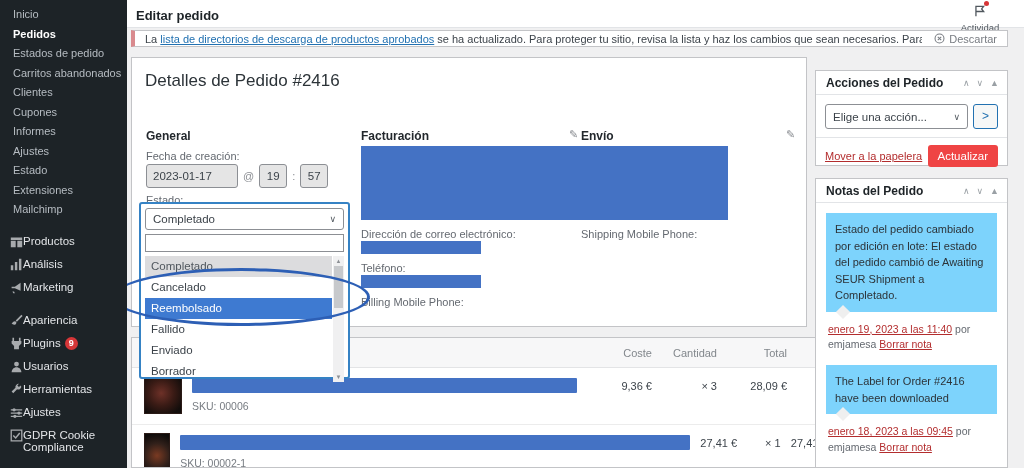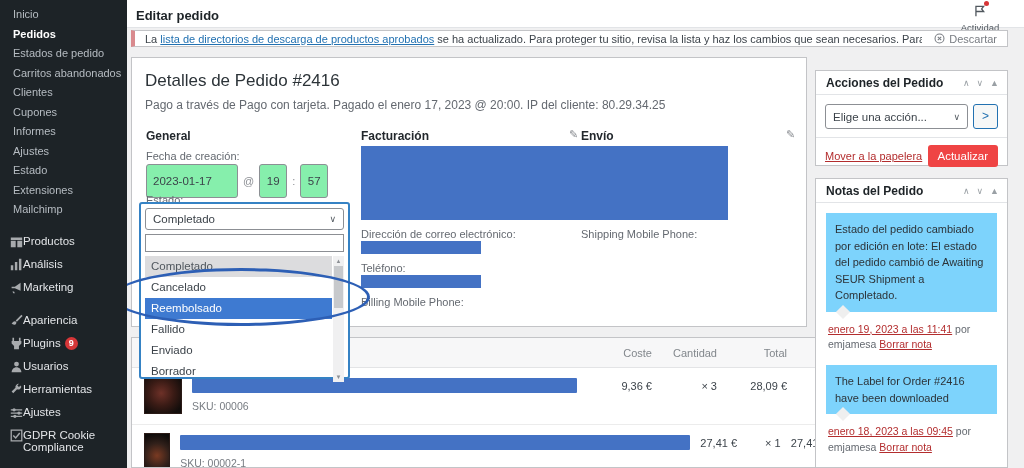--- a/index.html
+++ b/index.html
@@ -32,21 +32,21 @@
   #dismiss { display:flex; align-items:center; gap:4px; color:#787c82; font-size:11px; cursor:pointer; margin-left:12px; }
 
   
   .card { background:#fff; border:1px solid #c3c4c7; }
   #order-card { left:131px; top:57px; width:676px; height:270px; }
   #order-title { left:13px; top:13px; font-size:17px; color:#2c3338; }
   #order-sub { left:13px; top:40px; font-size:12px; color:#646970; }
   .col-head { font-size:12px; font-weight:bold; color:#23282d; }
   .field-label { font-size:11px; color:#646970; }
   .pencil { font-size:11px; color:#8c8f94; cursor:pointer; }
-  .tinput { border:1px solid #8c8f94; border-radius:3px; height:34px; font-size:11.5px; color:#3c434a; padding:0 6px; font-family:"Liberation Sans", sans-serif; background:#86efac; }
+  .tinput { border:1px solid #8c8f94; border-radius:3px; height:24px; font-size:11.5px; color:#3c434a; padding:0 6px; font-family:"Liberation Sans", sans-serif; background:#e5e5e5; }
   .redact { background:#4472c4; }
 
   
   #gen-head { left:14px; top:71px; }
   #date-label { left:14px; top:92px; }
   #date-row { left:14px; top:106px; display:flex; align-items:center; gap:5px; }
   #date-input { width:92px; }
   .t-sep { font-size:11px; color:#8c8f94; }
   .t-small { width:28px; text-align:center; }
   #status-label { left:14px; top:136px; }
@@ -215,21 +215,20 @@
     <svg width="11" height="11" viewBox="0 0 16 16">
         <circle cx="8" cy="8" r="6.5" fill="none" stroke="#787c82" stroke-width="1.5"></circle>
         <path stroke="#787c82" stroke-width="1.5" d="M5.5 5.5l5 5M10.5 5.5l-5 5"></path>
       </svg>
     <span>Descartar</span>
   </span>
 </div>
 
 <div id="order-card" class="abs card">
   <div id="order-title" class="abs">Detalles de Pedido #2416</div>
-  <div id="order-sub" class="abs">Pago a través de Pago con tarjeta. Pagado el enero 17, 2023 @ 20:00. IP del cliente: 80.29.34.25</div>
 
   <div id="gen-head" class="abs col-head">General</div>
   <div id="date-label" class="abs field-label">Fecha de creación:</div>
   <div id="date-row" class="abs">
     <input id="date-input" class="tinput" value="2023-01-17" style="">
     <span class="t-sep">@</span>
     <input class="tinput t-small" value="19" style="">
     <span class="t-sep">:</span>
     <input class="tinput t-small" value="57" style="">
   </div>
@@ -332,18 +331,18 @@
   <div class="panel-head">
     <span class="t">Notas del Pedido</span>
     <span class="panel-ctl">
       <span>∧</span>
       <span>∨</span>
       <span>▲</span>
     </span>
   </div>
   <div id="notes-body">
     <div class="note-bubble">Estado del pedido cambiado por edición en lote: El estado del pedido cambió de Awaiting SEUR Shipment a Completado.</div>
-    <div class="note-meta"><a class="red">enero 19, 2023 a las 11:41</a><span> por emjamesa </span><a class="red">Borrar nota</a></div>
+    <div class="note-meta"><a class="red">enero 19, 2023 a las 11:40</a><span> por emjamesa </span><a class="red">Borrar nota</a></div>
     <div class="note-bubble">The Label for Order #2416 have been downloaded</div>
     <div class="note-meta"><a class="red">enero 18, 2023 a las 09:45</a><span> por emjamesa </span><a class="red">Borrar nota</a></div>
 
   </div>
 </div>
 
 </body></html>

